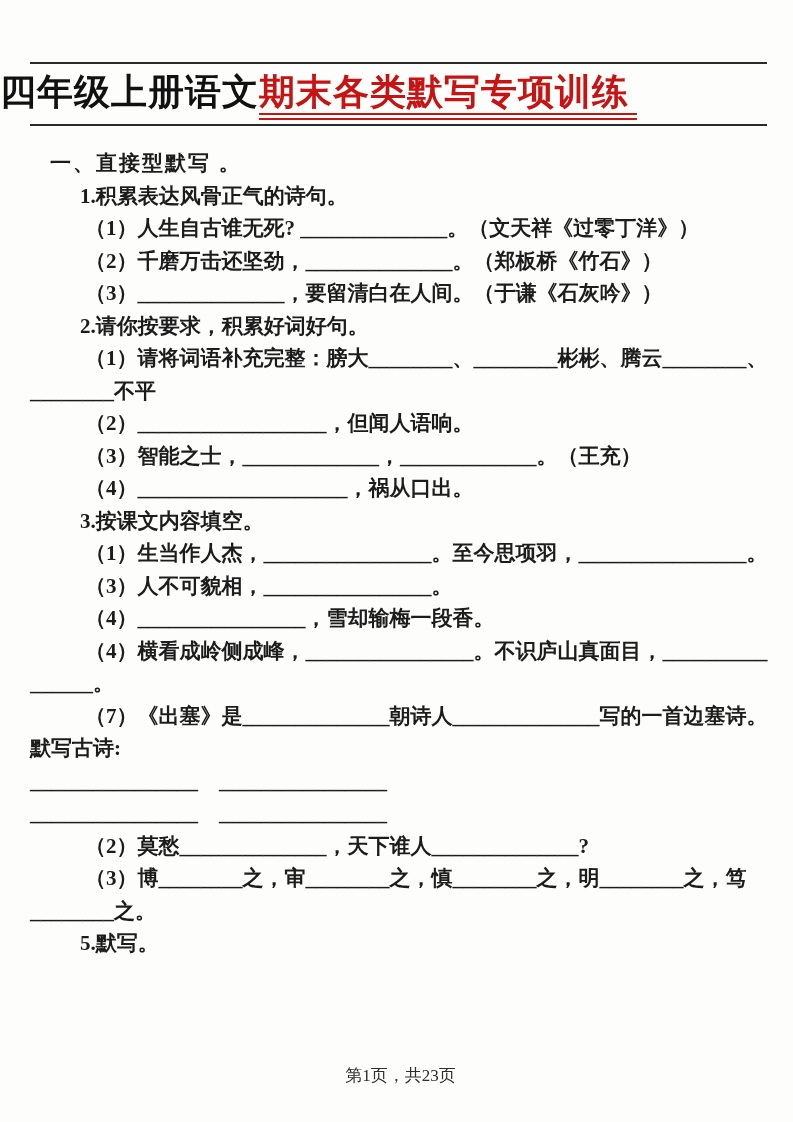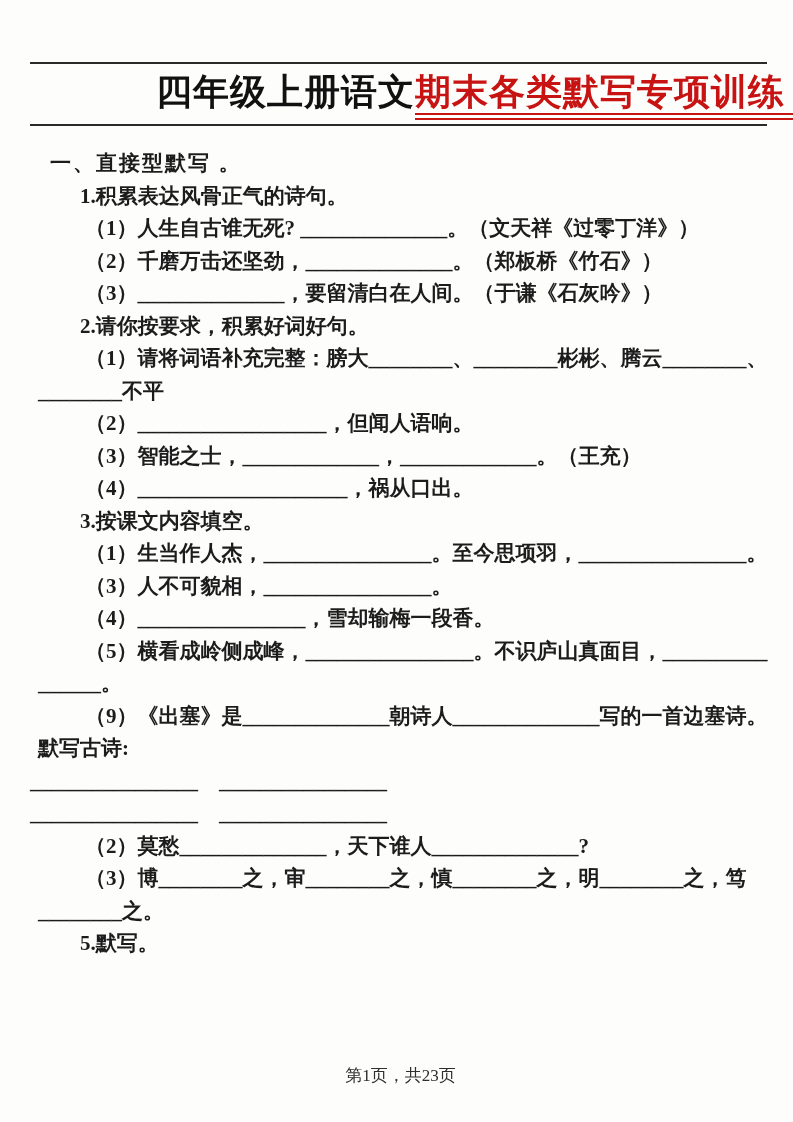--- a/index.html
+++ b/index.html
@@ -11,37 +11,37 @@
     overflow:hidden;
     font-family:"Liberation Serif","DejaVu Serif",serif;
     font-weight:bold;
     color:#1c1c1c;
   }
   .rule{position:absolute;left:30px;width:737px;height:2px;background:#2a2a2a;}
   .rule-top{top:62px;}
   .rule-bottom{top:124px;}
   .title-row{
     position:absolute;top:70px;left:0;width:100%;
-    text-align:right;white-space:nowrap;
+    text-align:left;white-space:nowrap;
     font-size:36px;line-height:44px;letter-spacing:1px;
     font-family:"Liberation Serif","DejaVu Serif",serif;
   }
   .title-black{color:#111111;}
   .title-red{
     color:#c81313;
     border-bottom:7px double #c81313;
     padding-bottom:1px;
     padding-right:8px;
   }
   .body-block{
     position:absolute;top:147px;left:30px;width:745px;
     font-size:21px;line-height:32.5px;
   }
   .line{white-space:pre;}
-  .l0{margin-left:8px;}
+  .l0{margin-left:0;}
   .l1{margin-left:20px;}
   .l2{margin-left:50px;}
   .l3{margin-left:55px;}
   .center{text-align:left;margin-left:0;}
   .sec{font-family:"Liberation Sans","DejaVu Sans",sans-serif;letter-spacing:2px;}
   .footer{
     position:absolute;top:1064px;left:4px;width:100%;
     text-align:center;
     font-size:17px;font-weight:normal;color:#2e2e2e;
     font-family:"Liberation Serif","DejaVu Serif",serif;
@@ -67,23 +67,23 @@
     <div class="line l2">2.请你按要求，积累好词好句。</div>
     <div class="line l3">（1）请将词语补充完整：膀大________、________彬彬、腾云________、</div>
     <div class="line l0">________不平</div>
     <div class="line l3">（2）__________________，但闻人语响。</div>
     <div class="line l3">（3）智能之士，_____________，_____________。（王充）</div>
     <div class="line l3">（4）____________________，祸从口出。</div>
     <div class="line l2">3.按课文内容填空。</div>
     <div class="line l3">（1）生当作人杰，________________。至今思项羽，________________。</div>
     <div class="line l3">（3）人不可貌相，________________。</div>
     <div class="line l3">（4）________________，雪却输梅一段香。</div>
-    <div class="line l3">（5）横看成岭侧成峰，________________。不识庐山真面目，__________</div>
+    <div class="line l3">（4）横看成岭侧成峰，________________。不识庐山真面目，__________</div>
     <div class="line l0">______。</div>
-    <div class="line l3">（9）《出塞》是______________朝诗人______________写的一首边塞诗。</div>
+    <div class="line l3">（7）《出塞》是______________朝诗人______________写的一首边塞诗。</div>
     <div class="line l0">默写古诗:</div>
     <div class="line center">________________    ________________</div>
     <div class="line center">________________    ________________</div>
     <div class="line l3">（2）莫愁______________，天下谁人______________?</div>
     <div class="line l3">（3）博________之，审________之，慎________之，明________之，笃</div>
     <div class="line l0">________之。</div>
     <div class="line l2">5.默写。</div>
   </div>
 
   <div class="footer">第1页，共23页</div>

